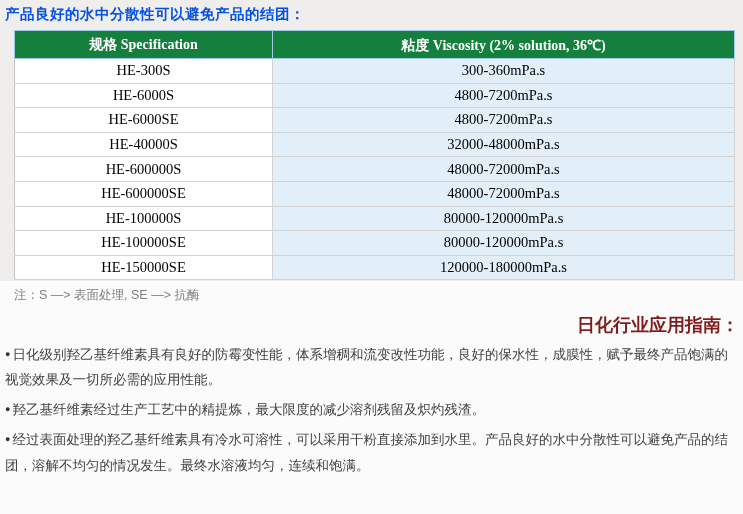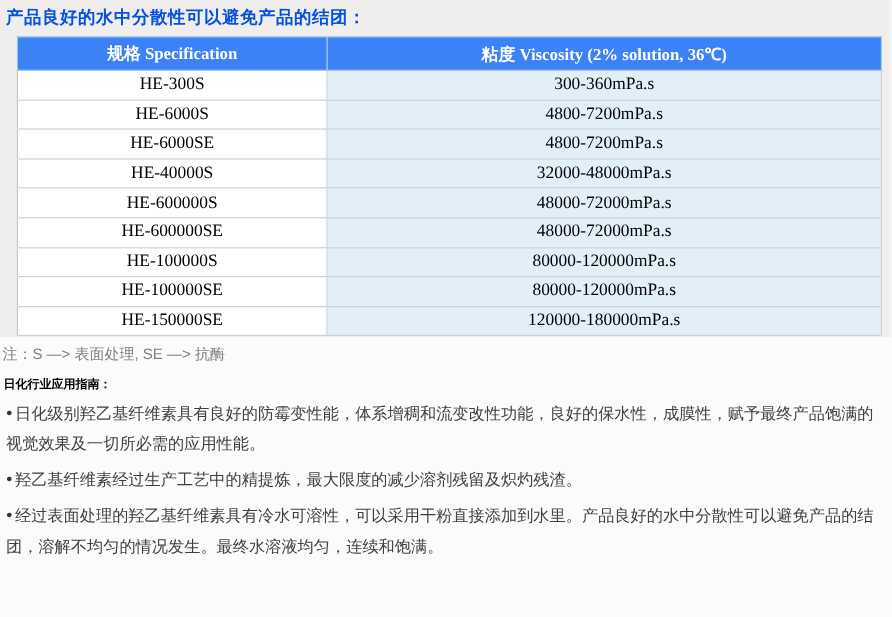--- a/index.html
+++ b/index.html
@@ -24,21 +24,21 @@
   }
   table.spec-table {
     border-collapse: collapse;
     table-layout: fixed;
     margin-left: 14px;
     width: 721px;
     background: #ffffff;
     border: 1px solid #c6c6c6;
   }
   table.spec-table th {
-    background: #3b82f6;
+    background: #15803d;
     color: #ffffff;
     font-family: "Liberation Serif", serif;
     font-weight: bold;
     font-size: 14px;
     height: 27px;
     text-align: center;
     border: 1px solid #9fcbe6;
     padding: 0;
   }
   table.spec-table col.c1 { width: 258px; }
@@ -55,28 +55,29 @@
   }
   table.spec-table td.visc-cell { background: #e2eef8; }
   
   .content-section {
     background: #fbfbfb;
     padding: 5px 4px 0 2px;
   }
   .note-line {
     color: #808080;
     font-size: 12.5px;
-    margin: 1px 0 0 0;
+    margin: 1px 0 0 12px;
     line-height: 17px;
   }
   .guide-title {
-    font-size: 10px;
+    font-size: 18px;
     font-weight: bold;
-    color: #000000;
+    color: #7f1d1d;
     margin: 9px 0 2px 1px;
+    text-align: right;
   }
   p.bullet {
     margin: 4.5px 0 4.5px 3px;
     font-size: 13.5px;
     color: #3f3f3f;
     line-height: 25.5px;
   }
   p.bullet .dot {
     font-size: 9px;
     color: #333;

